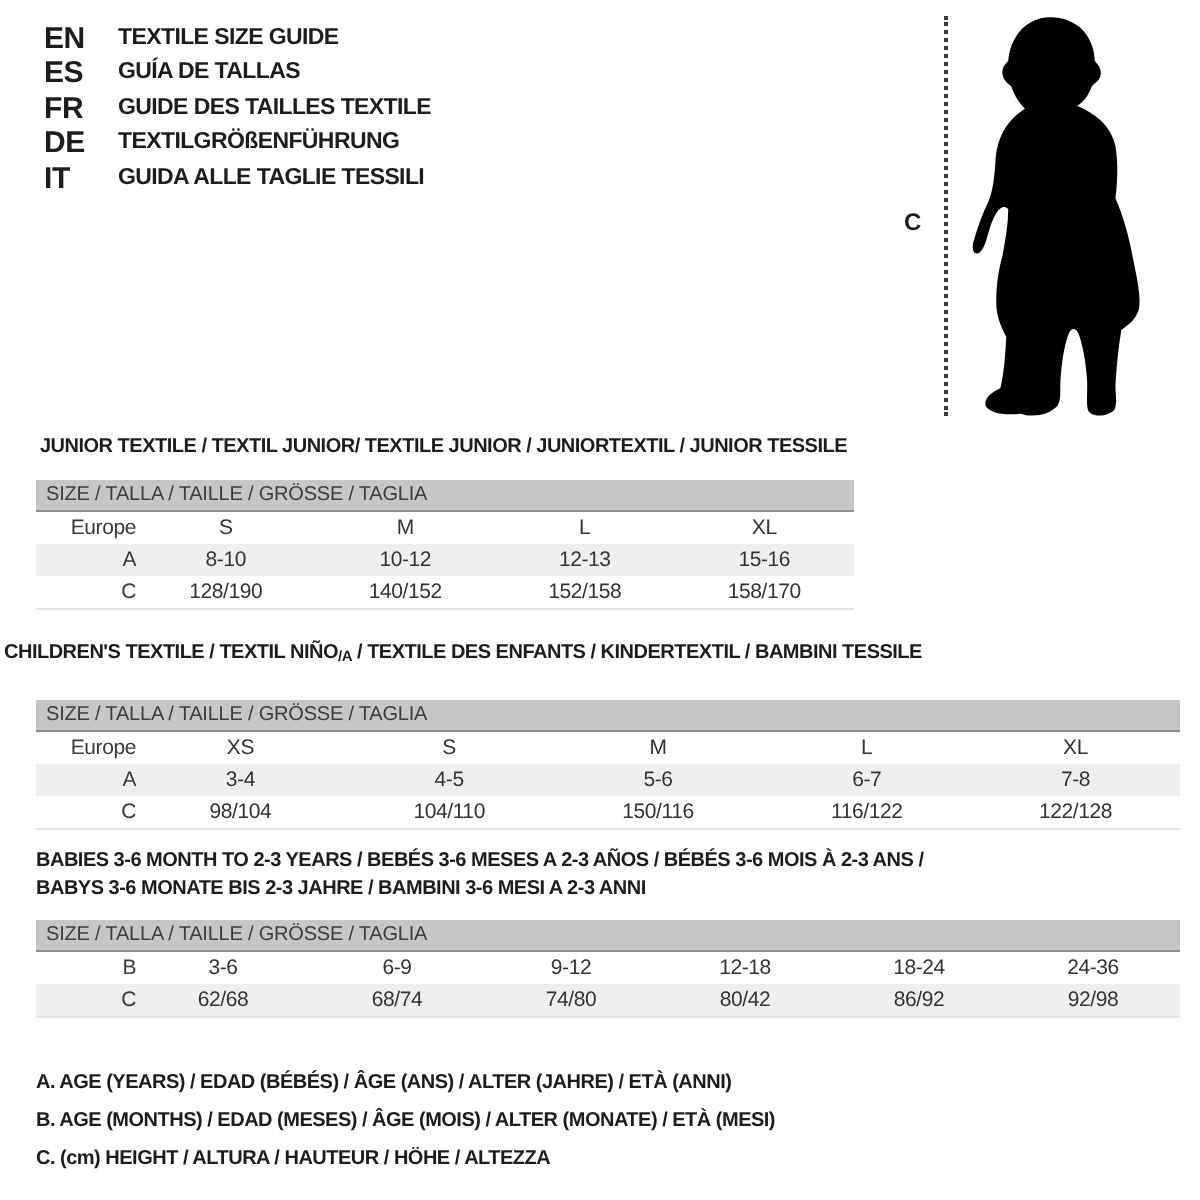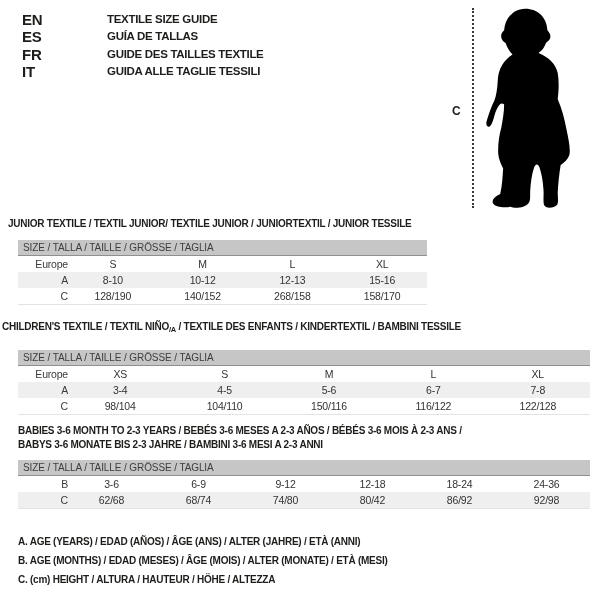--- a/index.html
+++ b/index.html
@@ -8,21 +8,21 @@
     font-family:"Liberation Sans", sans-serif;
     color:var(--ink, #1d1d1b);
     -webkit-font-smoothing:antialiased;
   }
   .abs { position:absolute; }
 
   
   .lang-list { left:22px; top:11px; }
   .lang-row { display:flex; line-height:17.4px; }
   .lang-code { width:37px; font-weight:bold; font-size:15px; letter-spacing:-0.2px; }
-  .lang-title { font-weight:bold; font-size:11.5px; letter-spacing:-0.3px; white-space:nowrap;margin-left:48px; }
+  .lang-title { font-weight:bold; font-size:11.5px; letter-spacing:-0.3px; white-space:nowrap; }
 
   
   .baby-svg { left:482px; top:2px; }
   .measure-line { left:472px; top:8px; height:200px; width:0; border-left:2px dotted #3a3a3a; }
   .measure-label { left:452px; top:104px; font-weight:bold; font-size:12px; }
 
   
   .tbl-title { font-weight:bold; font-size:10px; letter-spacing:-0.25px; line-height:13.5px; white-space:nowrap; }
   .subscript { font-size:7.5px; vertical-align:-1.5px; }
 
@@ -39,21 +39,21 @@
     color:#3d3d3c; text-align:left; padding-left:5px;
     font-size:10px; letter-spacing:-0.1px; height:15px;
   }
   tr.stripe td { background:var(--row_stripe, #efefef); }
   tr.tbl-last td { border-bottom:1px solid #e3e3e3; }
   .t-junior { left:18px; top:240px; width:409px; }
   .t-children { left:18px; top:350px; width:572px; }
   .t-babies { left:18px; top:460px; width:572px; }
   col.c-label { width:50px; }
 
-  #junior-title { left:8px; top:217px; }
+  #junior-title { left:20px; top:217px; }
   #children-title { left:2px; top:320px; }
   #babies-title { left:18px; top:424px; }
 
   
   .notes { left:18px; top:532px; }
   .note-line { font-weight:bold; font-size:10px; letter-spacing:-0.25px; line-height:19px; white-space:nowrap; }
 </style>
 </head>
 <body>
 
@@ -62,20 +62,24 @@
     <span class="lang-code">EN</span>
     <span class="lang-title">TEXTILE SIZE GUIDE</span>
   </div>
   <div class="lang-row">
     <span class="lang-code">ES</span>
     <span class="lang-title">GUÍA DE TALLAS</span>
   </div>
   <div class="lang-row">
     <span class="lang-code">FR</span>
     <span class="lang-title">GUIDE DES TAILLES TEXTILE</span>
+  </div>
+  <div class="lang-row">
+    <span class="lang-code">DE</span>
+    <span class="lang-title">TEXTILGRÖßENFÜHRUNG</span>
   </div>
   <div class="lang-row">
     <span class="lang-code">IT</span>
     <span class="lang-title">GUIDA ALLE TAGLIE TESSILI</span>
   </div>
 </div>
 
 <div class="abs measure-line"></div>
 <div class="abs measure-label">C</div>
 <svg class="abs baby-svg" width="118" height="212" viewBox="0 0 120 212">
@@ -141,21 +145,21 @@
     <td class="label">A</td>
     <td>8-10</td>
     <td>10-12</td>
     <td>12-13</td>
     <td>15-16</td>
   </tr>
   <tr class="tbl-last">
     <td class="label">C</td>
     <td>128/190</td>
     <td>140/152</td>
-    <td>268/158</td>
+    <td>152/158</td>
     <td>158/170</td>
   </tr>
   </tbody>
 </table>
 
 <div class="abs tbl-title" id="children-title"><span>CHILDREN'S TEXTILE / TEXTIL NIÑO</span><span class="subscript">/A</span><span> / TEXTILE DES ENFANTS / KINDERTEXTIL / BAMBINI TESSILE</span></div>
 
 <table class="sizes-table t-children">
   <colgroup>
       <col class="c-label">
@@ -230,16 +234,16 @@
     <td>68/74</td>
     <td>74/80</td>
     <td>80/42</td>
     <td>86/92</td>
     <td>92/98</td>
   </tr>
   </tbody>
 </table>
 
 <div class="abs notes">
-  <div class="note-line">A. AGE (YEARS) / EDAD (AÑOS) / ÂGE (ANS) / ALTER (JAHRE) / ETÀ (ANNI)</div>
+  <div class="note-line">A. AGE (YEARS) / EDAD (BÉBÉS) / ÂGE (ANS) / ALTER (JAHRE) / ETÀ (ANNI)</div>
   <div class="note-line">B. AGE (MONTHS) / EDAD (MESES) / ÂGE (MOIS) / ALTER (MONATE) / ETÀ (MESI)</div>
   <div class="note-line">C. (cm) HEIGHT / ALTURA / HAUTEUR / HÖHE / ALTEZZA</div>
 </div>
 
 </body></html>

